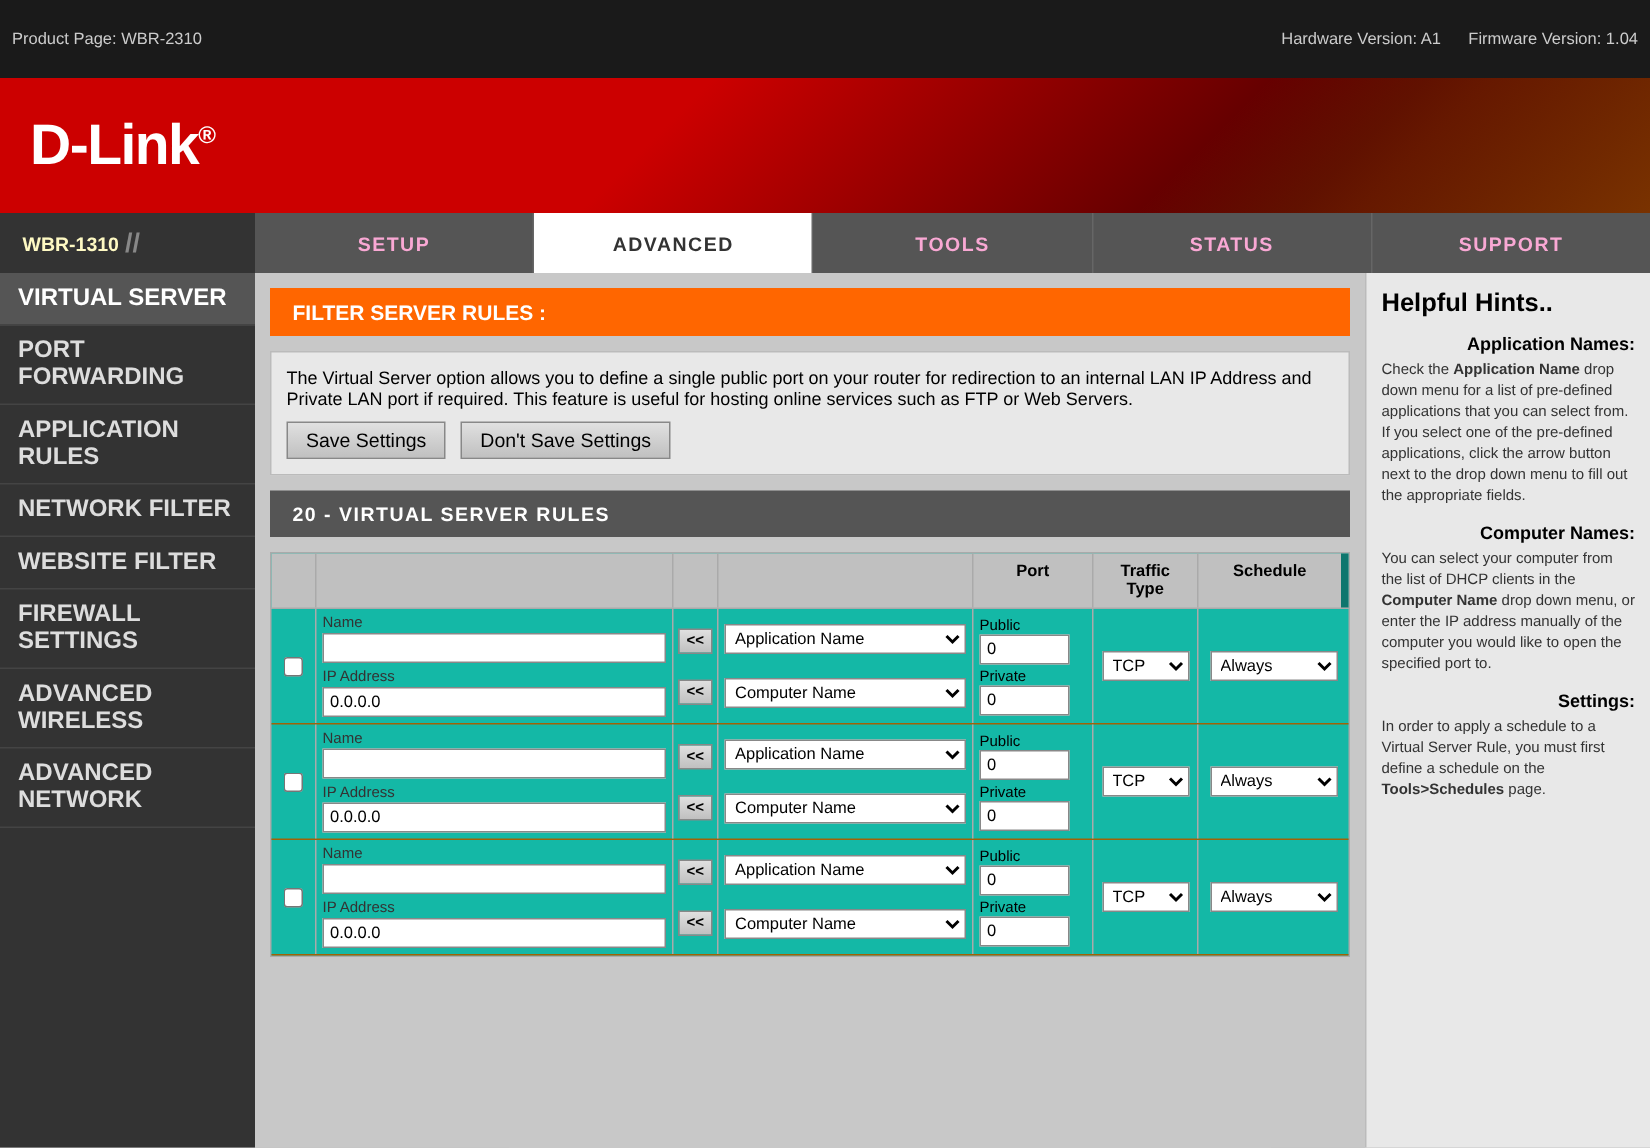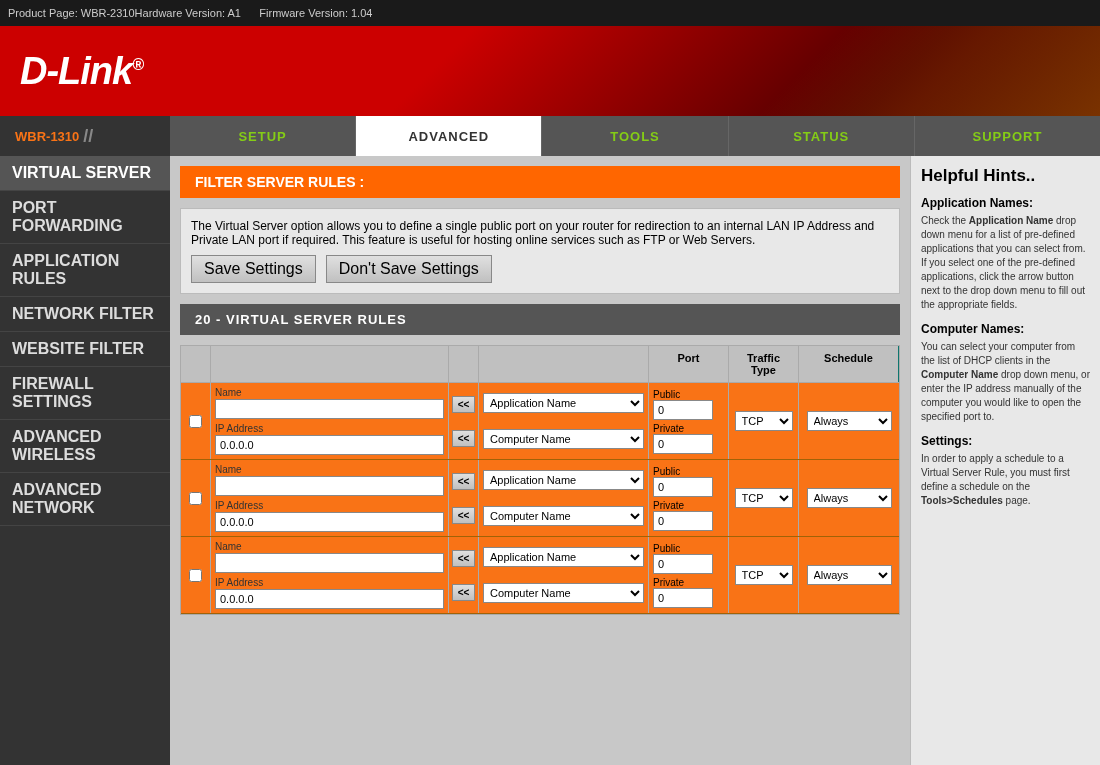--- a/index.html
+++ b/index.html
@@ -1,32 +1,32 @@
 <!DOCTYPE html>
 <html><head>
   <meta charset="utf-8">
   <style>
     * { margin: 0; padding: 0; box-sizing: border-box; }
     body { font-family: Arial, sans-serif; font-size: 12px; width: 1100px; height: 765px; overflow: hidden; background: #c0c0c0; }
 
     
-    #top-bar { background: #1a1a1a; color: #ccc; font-size: 11px; padding: 7px 8px; display: flex; }
+    #top-bar { background: #1a1a1a; color: #ccc; font-size: 11px; padding: 20px 8px; display: flex; justify-content: space-between; }
 
     
     #header { background: linear-gradient(135deg, #cc0000 0%, #cc0000 40%, #8b0000 60%, #4a0000 80%, #2a0000 100%); height: 90px; display: flex; align-items: center; padding: 0 20px; position: relative; overflow: hidden; }
-    #dlink-logo { color: white; font-size: 38px; font-weight: bold; font-style: italic; letter-spacing: -1px; }
+    #dlink-logo { color: white; font-size: 38px; font-weight: bold; letter-spacing: -1px; }
     #dlink-logo span { color: white; }
     #header-swoosh { position: absolute; right: 0; top: 0; width: 400px; height: 90px; background: linear-gradient(135deg, transparent 30%, rgba(180,80,0,0.3) 60%, rgba(200,100,0,0.5) 100%); }
 
     
     #nav-bar { background: #555; display: flex; align-items: stretch; height: 40px; }
     #nav-logo { background: #333; color: white; font-size: 13px; font-weight: bold; padding: 0 15px; display: flex; align-items: center; min-width: 170px; }
     #nav-logo span { color: #ff6600; }
     #nav-tabs { display: flex; flex: 1; }
-    .nav-tab { flex: 1; display: flex; align-items: center; justify-content: center; color: #84cc16; font-weight: bold; font-size: 13px; letter-spacing: 1px; cursor: pointer; border-right: 1px solid #666; text-transform: uppercase; }
+    .nav-tab { flex: 1; display: flex; align-items: center; justify-content: center; color: #f9a8d4; font-weight: bold; font-size: 13px; letter-spacing: 1px; cursor: pointer; border-right: 1px solid #666; text-transform: uppercase; }
     .nav-tab.active { background: white; color: #333; }
     .nav-tab:last-child { border-right: none; }
 
     
     #main { display: flex; height: calc(765px - 40px - 90px - 22px); }
 
     
     #sidebar { width: 170px; background: #333; flex-shrink: 0; }
     .sidebar-item { padding: 8px 12px; color: #ddd; font-size: 16px; font-weight: bold; text-transform: uppercase; cursor: pointer; border-bottom: 1px solid #444; }
     .sidebar-item.active { background: #555; color: white; }
@@ -34,47 +34,47 @@
     
     #content { flex: 1; background: #c8c8c8; overflow-y: auto; }
 
     
     .page-title { background: #ff6600; color: white; font-weight: bold; font-size: 14px; padding: 8px 15px; margin: 10px; }
 
     
     .desc-box { background: #e8e8e8; margin: 0 10px 10px 10px; padding: 10px; font-size: 12px; border: 1px solid #bbb; }
 
     
-    .btn { background: linear-gradient(to bottom, #e0e0e0, #c0c0c0); border: 1px solid #888; padding: 4px 12px; cursor: pointer; font-size: 16px; }
+    .btn { background: linear-gradient(to bottom, #e0e0e0, #c0c0c0); border: 1px solid #888; padding: 4px 12px; cursor: pointer; font-size: 13px; }
     .btn-row { margin: 8px 0 0 0; }
 
     
     .section-title { background: #555; color: white; font-weight: bold; font-size: 13px; letter-spacing: 1px; padding: 8px 15px; margin: 10px; text-transform: uppercase; }
 
     
-    .rules-table { margin: 0 10px 10px 10px; background: #f97316; border: 1px solid #aaa; width: calc(100% - 20px); }
-
-    .col-header { font-weight: bold; font-size: 11px; padding: 6px 4px; text-align: center; border-right: 1px solid #0f766e; }
+    .rules-table { margin: 0 10px 10px 10px; background: #14b8a6; border: 1px solid #aaa; width: calc(100% - 20px); }
+
+    .col-header { font-weight: bold; font-size: 11px; padding: 6px 4px; text-align: center; border-right: 5px solid #0f766e; }
 
     
     .rule-group { border-bottom: 1px solid #a16207; }
 
     .field-label { font-size: 10px; color: #333; margin-bottom: 1px; }
     input[type="text"] { width: 100%; border: 1px solid #888; padding: 2px 4px; font-size: 11px; background: white; height: 20px; }
     input[type="checkbox"] { cursor: pointer; }
     select { border: 1px solid #888; padding: 1px 2px; font-size: 11px; background: white; height: 20px; }
     .arrow-btn { background: linear-gradient(to bottom, #e0e0e0, #c0c0c0); border: 1px solid #888; padding: 2px 5px; cursor: pointer; font-size: 10px; font-weight: bold; }
     .port-label { font-size: 10px; }
     .traffic-select { width: 58px; }
     .schedule-select { width: 85px; }
 
     
     #hints { width: 190px; background: #e8e8e8; padding: 10px; font-size: 11px; flex-shrink: 0; border-left: 1px solid #bbb; overflow-y: auto; }
     .hints-title { font-weight: bold; font-size: 17px; margin-bottom: 8px; }
-    .hint-section-title { font-weight: bold; font-size: 12px; margin: 10px 0 4px 0; }
+    .hint-section-title { font-weight: bold; font-size: 12px; margin: 10px 0 4px 0; text-align: right; }
     .hint-text { font-size: 10px; line-height: 1.4; color: #333; }
 
     #content-hints-wrapper { display: flex; flex: 1; overflow: hidden; }
   </style>
 </head>
 <body>
 
 <div id="top-bar">
   <span>Product Page: WBR-2310</span>
   <span>
@@ -86,21 +86,21 @@
 
 <div id="header">
   <div id="dlink-logo">
     <span>D-Link</span><sup style="font-size:16px;">®</sup>
   </div>
   <div id="header-swoosh"></div>
 </div>
 
 <div id="nav-bar">
   <div id="nav-logo">
-    <span style="color:#f97316;">WBR-1310</span>
+    <span style="color:#fef9c3;">WBR-1310</span>
     <span style="color:#888; margin-left:4px; font-size:18px;">// </span>
   </div>
   <div id="nav-tabs">
     <div class="nav-tab">SETUP</div>
     <div class="nav-tab active">ADVANCED</div>
     <div class="nav-tab">TOOLS</div>
     <div class="nav-tab">STATUS</div>
     <div class="nav-tab">SUPPORT</div>
   </div>
 </div>

